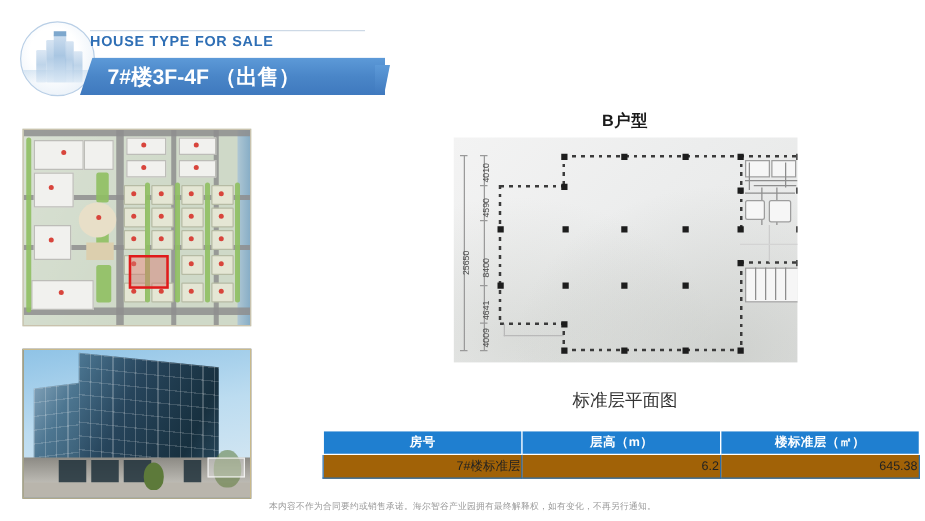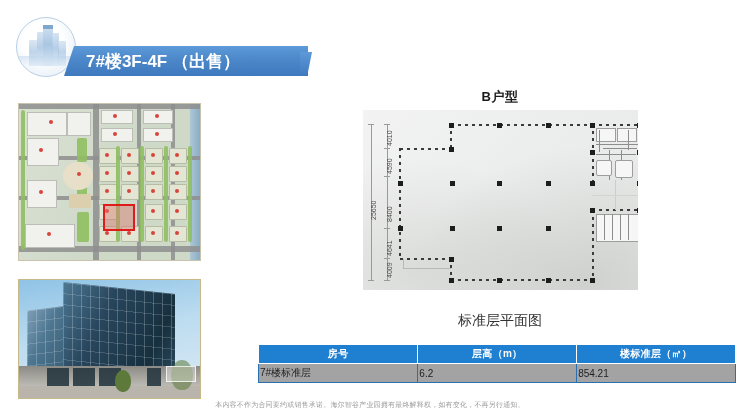--- a/index.html
+++ b/index.html
@@ -260,24 +260,24 @@
   .tbl th {
     background: #1f7fd0;
     color:#ffffff;
     font-weight:700;
     height: 16px;
     border:1px solid #ffffff;
     font-size: 10px;
     letter-spacing:.3px;
   }
   .tbl td {
-    background:#a3a3a3;
+    background:#a16207;
     color:#222;
     height: 16px;
-    text-align:left;
+    text-align:right;
     border:1px solid #2b6fae;
     font-size: 10px;
   }
   .tbl .c1 { width: 160px; }
   .tbl .c2 { width: 159px; }
   .tbl .c3 { width: 159px; }
 
   
   .footer {
     position:absolute;
@@ -297,20 +297,21 @@
   <div class="logo-circle">
     <div class="ground"></div>
     <div class="bld b1"></div>
     <div class="bld b2"></div>
     <div class="bld b3"></div>
     <div class="bld b4"></div>
     <div class="bld b5"></div>
     <div class="cap"></div>
   </div>
 
+  <div class="eyebrow">HOUSE TYPE FOR SALE</div>
 
   <div class="title-bar">7#楼3F-4F  （出售）</div>
   <div class="title-bar-tail"></div>
 </div>
 
 <div class="siteplan">
   <div class="sp-base"></div>
   <div class="sp-water"></div>
 
   <div class="sp-road" style="left:0;top:0;width:181px;height:5px;"></div>
@@ -525,18 +526,18 @@
     <tr>
       <th class="c1">房号</th>
       <th class="c2">层高（m）</th>
       <th class="c3">楼标准层（㎡）</th>
     </tr>
   </thead>
   <tbody>
     <tr>
       <td>7#楼标准层</td>
       <td>6.2</td>
-      <td>854.21</td>
+      <td>645.38</td>
     </tr>
   </tbody>
 </table>
 
 <div class="footer">本内容不作为合同要约或销售承诺。海尔智谷产业园拥有最终解释权，如有变化，不再另行通知。</div>
 
 </body></html>

